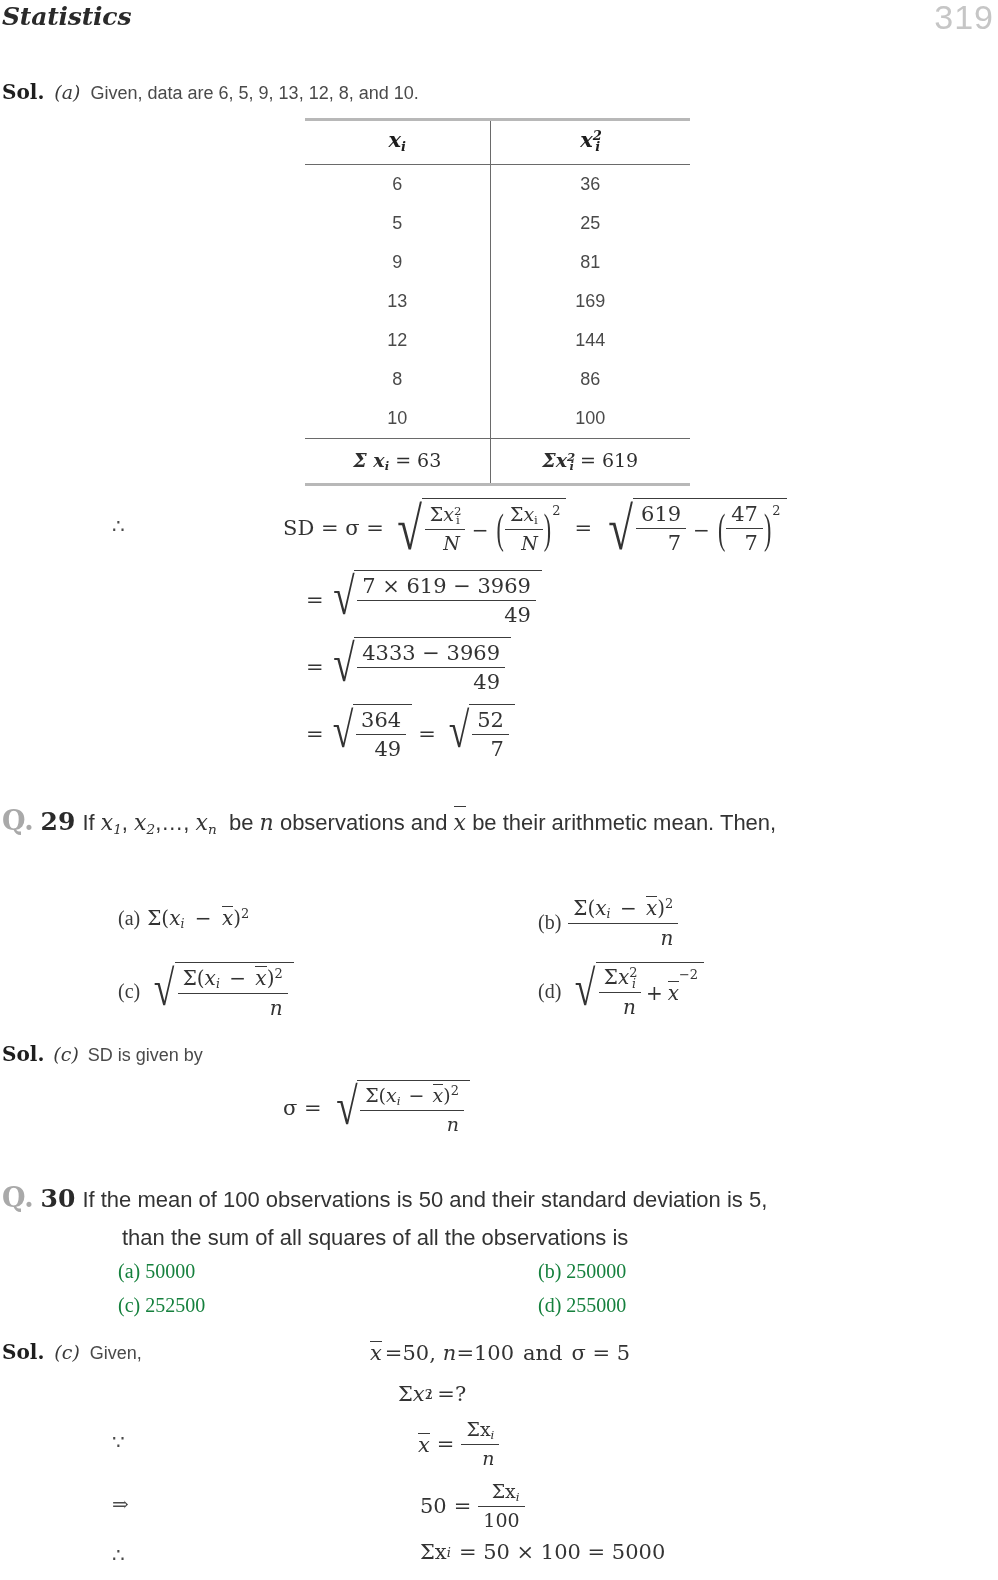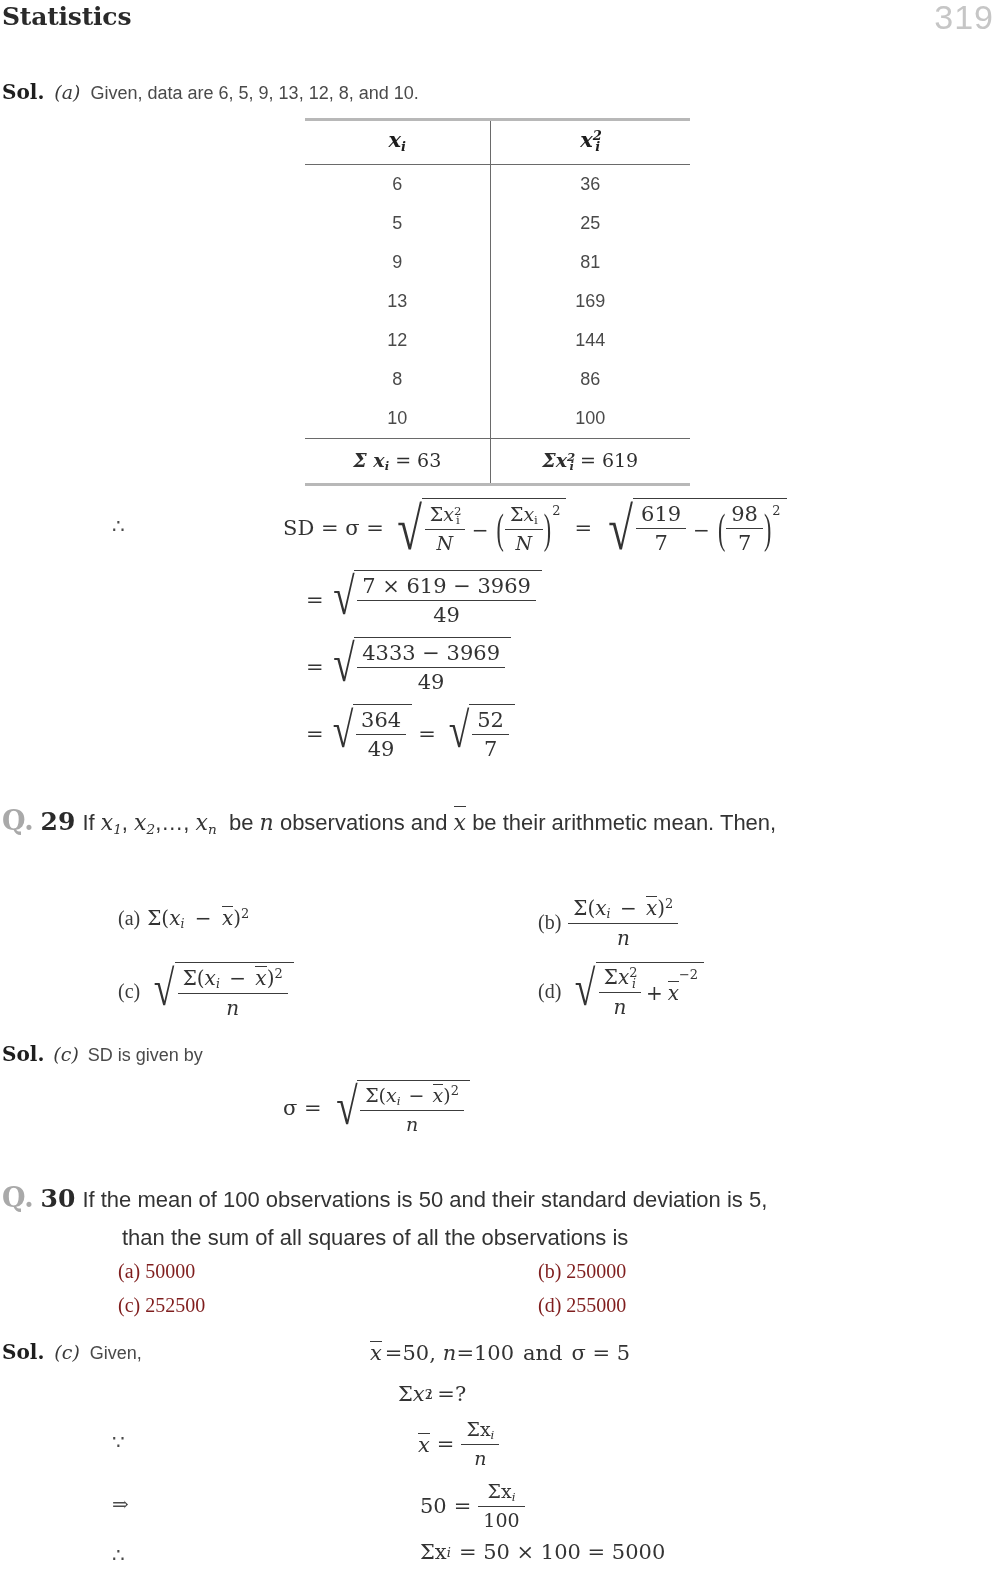--- a/index.html
+++ b/index.html
@@ -29,20 +29,21 @@
     height: 42px;
   }
   .header-title {
     position: absolute;
     left: 2px; top: 2px;
     font-family: "DejaVu Serif", serif;
     font-weight: bold;
     font-size: 25px;
     color: #2a2a2a;
     letter-spacing: -0.2px;
+    font-style: italic;
   }
   .header-pageno {
     position: absolute;
     right: 4px; top: -2px;
     font-family: "Liberation Sans", sans-serif;
     font-size: 34px;
     color: #c6c6c6;
     letter-spacing: 1px;
   }
 
@@ -156,21 +157,21 @@
   
   .therefore {
     font-family: "DejaVu Serif", serif;
     font-size: 20px;
     color: #4a4a4a;
   }
 
   .frac {
     display: inline-block;
     vertical-align: middle;
-    text-align: center;
+    text-align: right;
     font-family: "DejaVu Serif", serif;
   }
   .frac .num {
     display: block;
     padding: 0 5px 1px 5px;
     border-bottom: 1.2px solid #3c3c3c;
     line-height: 1.25;
   }
   .frac .den {
     display: block;
@@ -240,21 +241,21 @@
   }
   .opt-tag {
     font-family: "Liberation Serif", serif;
     font-size: 20px;
     color: #3a3a3a;
     margin-right: 7px;
   }
   .opt-plain {
     font-family: "Liberation Serif", serif;
     font-size: 20px;
-    color: #7f1d1d;
+    color: #15803d;
   }
 
   .sigma { font-family: "DejaVu Serif", serif; font-style: normal; }
 </style>
 </head>
 <body>
 
 <div class="page">
 
   <div class="header">
@@ -350,21 +351,21 @@
     <span class="sqrt">
       <span class="rad" style="font-size:60px;">√</span>
       <span class="radicand">
         <span class="frac" style="font-size:21px;">
           <span class="num">619</span>
           <span class="den">7</span>
         </span>
         <span style="padding:0 7px; font-size:20px;">−</span>
         <span class="paren" style="font-size:22px;">(</span>
         <span class="frac" style="font-size:21px;">
-          <span class="num">98</span>
+          <span class="num">47</span>
           <span class="den">7</span>
         </span>
         <span class="paren" style="font-size:22px;">)</span>
         <sup style="font-size:13px; align-self:flex-start; margin-top:2px;">2</sup>
       </span>
     </span>
   </div>
 
   <div class="eqline" style="left:306px; top:570px;">
     <span style="font-size:21px; margin-right:2px;">=</span>

